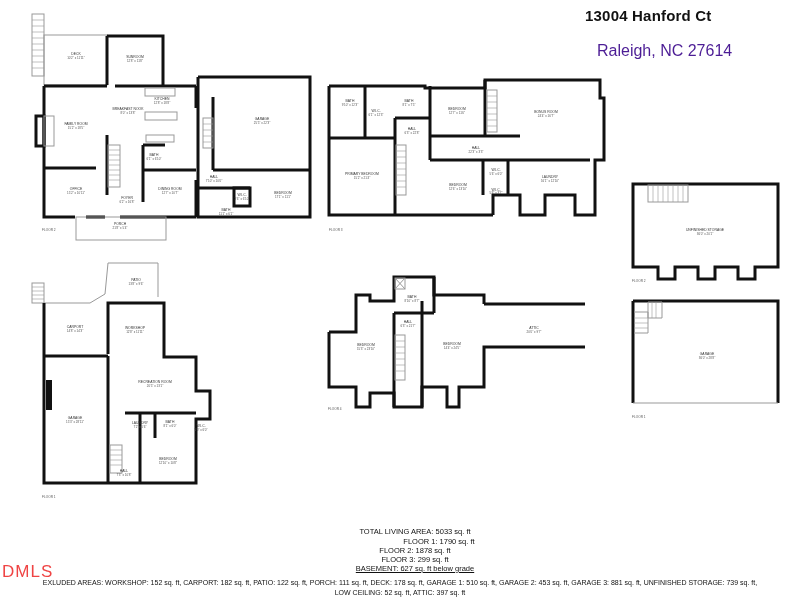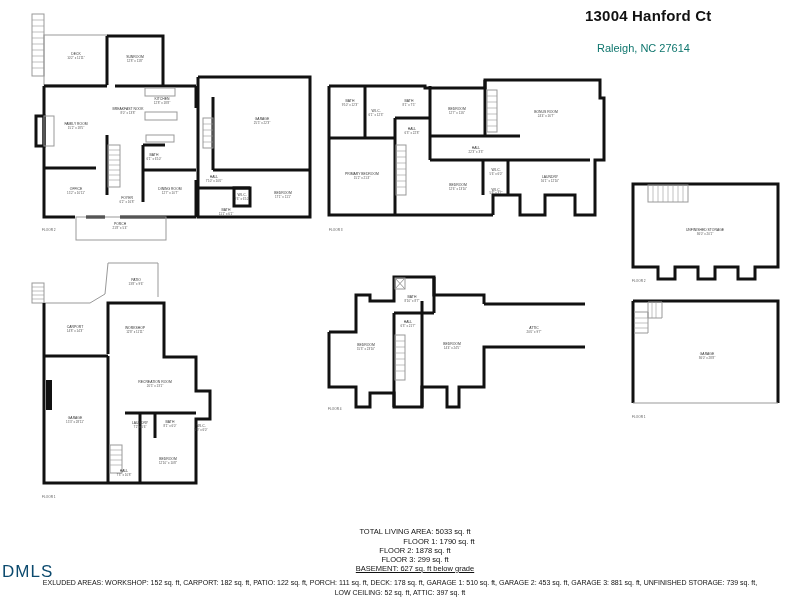--- a/index.html
+++ b/index.html
@@ -1,29 +1,29 @@
 <!DOCTYPE html>
 <html><head>
 <meta charset="utf-8">
 <style>
   html, body { margin:0; padding:0; background:#ffffff; }
   body { width:800px; height:600px; position:relative; overflow:hidden; font-family:"Liberation Sans", sans-serif; color:#111; }
   .title { position:absolute; left:585px; top:7px; font-size:15px; font-weight:bold; letter-spacing:0.2px; }
-  .subtitle { position:absolute; left:597px; top:42px; font-size:11px; color:#0f766e; }
+  .subtitle { position:absolute; left:597px; top:42px; font-size:16px; color:#4c1d95; }
   svg.plan { position:absolute; left:0; top:0; width:800px; height:520px; }
   .wall { stroke:#111; stroke-width:3; fill:none; }
   .thin { stroke:#999; stroke-width:1; fill:none; }
   .rlabel { font-family:"Liberation Sans", sans-serif; font-size:3.4px; fill:#333; text-anchor:middle; }
   .rdim { font-family:"Liberation Sans", sans-serif; font-size:3px; fill:#555; text-anchor:middle; }
   .flabel { font-family:"Liberation Sans", sans-serif; font-size:3.2px; fill:#555; }
   .stairs line { stroke:#999; stroke-width:0.6; }
   .summary { position:absolute; left:16px; width:798px; text-align:center; font-size:7.5px; line-height:9.5px; }
   .summary-block { position:absolute; top:527px; left:0; width:800px; }
   .excluded { position:absolute; left:0; width:800px; text-align:center; font-size:7px; line-height:9.5px; top:578px; }
-  .watermark { position:absolute; left:2px; top:562px; font-size:17px; color:#0c4a6e; letter-spacing:1px; font-weight:normal; }
+  .watermark { position:absolute; left:2px; top:562px; font-size:17px; color:#ef4444; letter-spacing:1px; font-weight:normal; }
 </style>
 </head>
 <body>
 
 <div class="title">13004 Hanford Ct</div>
 <div class="subtitle">Raleigh, NC 27614</div>
 
 <svg class="plan" viewBox="0 0 800 520">
 
   <g>

